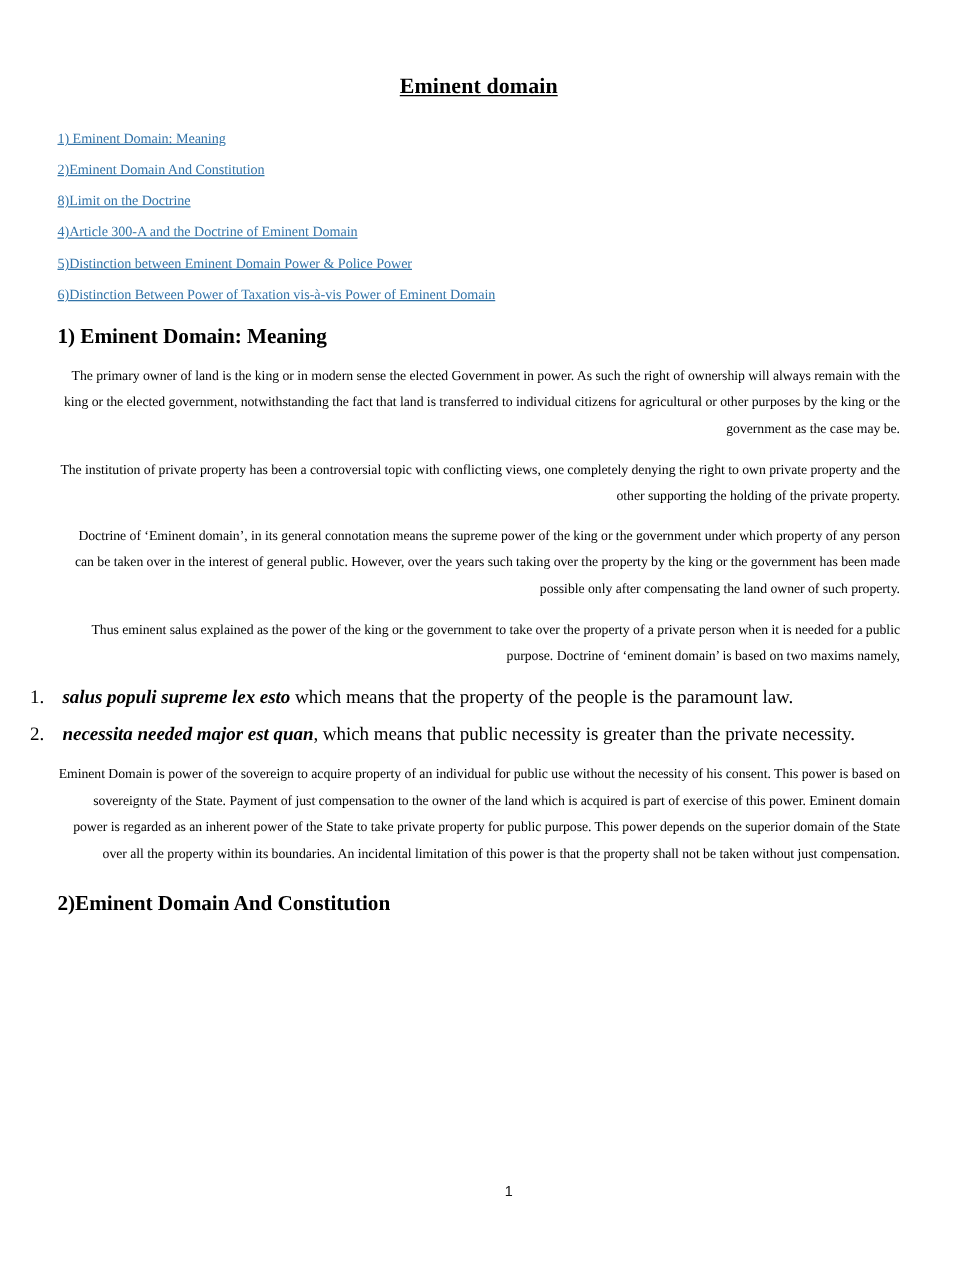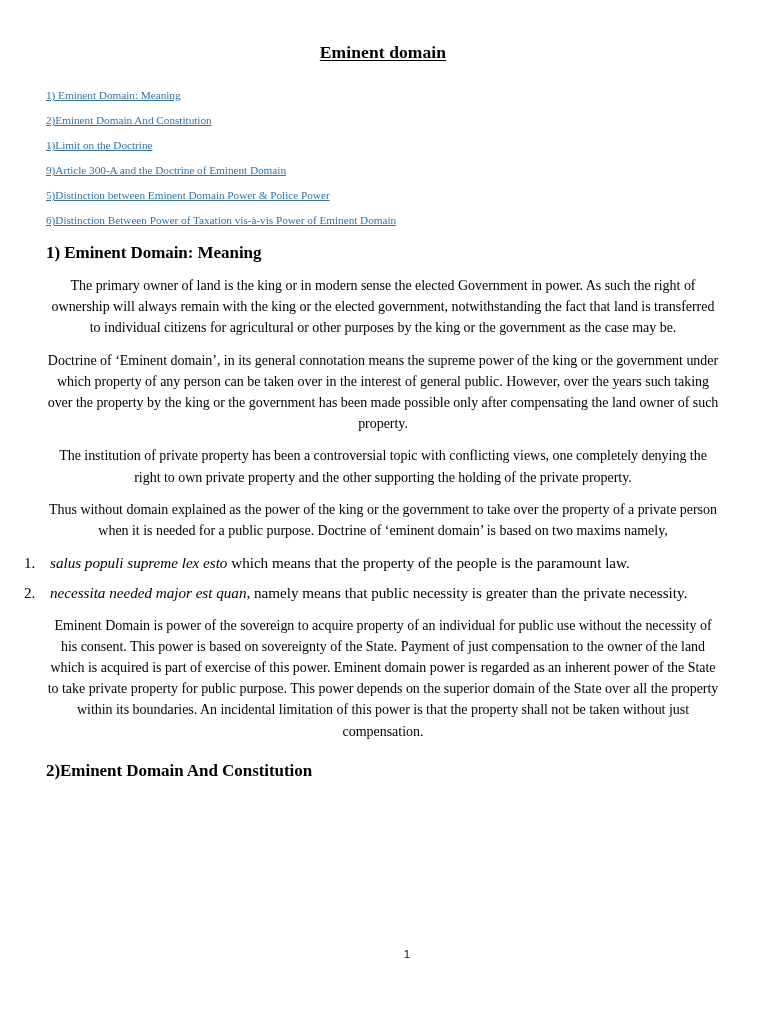--- a/index.html
+++ b/index.html
@@ -12,21 +12,21 @@
     width: 768px;
     height: 1024px;
     background: #ffffff;
     overflow: hidden;
     font-family: "Liberation Serif", "DejaVu Serif", serif;
     color: #000000;
   }
   .content {
     position: absolute;
     left: 46px;
-    top: 0;
+    top: 16px;
     width: 674px;
   }
 
   
   .doc-title {
     text-align: center;
     font-weight: bold;
     font-size: 17.5px;
     line-height: 20px;
     margin: 0;
@@ -66,25 +66,25 @@
     font-weight: bold;
     margin: 0;
     line-height: 22px;
     letter-spacing: -0.05px;
   }
   .h-gap-1 { padding-top: 11px; }
   .h-gap-2 { padding-top: 18px; }
 
   
   p.body {
-    font-size: 14px;
+    font-size: 11px;
     line-height: 21.2px;
     margin: 0;
     padding-top: 11px;
-    text-align: center;
+    text-align: right;
     letter-spacing: -0.03px;
   }
 
   
   ol.maxims {
     margin: 0;
     padding: 0 0 0 0;
     list-style: none;
     padding-top: 11px;
   }
@@ -99,21 +99,21 @@
   }
   ol.maxims li + li { padding-top: 9px; }
   ol.maxims li .num {
     position: absolute;
     left: 0;
     width: 20px;
     text-align: left;
   }
   ol.maxims li + li .num { top: 9px; }
   .maxim-term {
-    font-weight: normal;
+    font-weight: bold;
     font-style: italic;
     margin-top: 44px;
   }
 
   
   .page-number {
     position: absolute;
     left: 0;
     top: 947px;
     width: 768px;
@@ -130,42 +130,42 @@
 <body>
 
 <div class="page">
   <div class="content">
 
     <h1 class="doc-title"><span>Eminent domain</span></h1>
 
     <ul class="toc">
       <li><a href="#" style="color: rgb(50, 115, 168);">1) Eminent Domain: Meaning</a></li>
       <li><a href="#" style="color: rgb(50, 115, 168);">2)Eminent Domain And Constitution</a></li>
-      <li><a href="#" style="color: rgb(50, 115, 168);">1)Limit on the Doctrine</a></li>
-      <li><a href="#" style="color: rgb(50, 115, 168);">9)Article 300-A and the Doctrine of Eminent Domain</a></li>
+      <li><a href="#" style="color: rgb(50, 115, 168);">8)Limit on the Doctrine</a></li>
+      <li><a href="#" style="color: rgb(50, 115, 168);">4)Article 300-A and the Doctrine of Eminent Domain</a></li>
       <li><a href="#" style="color: rgb(50, 115, 168); text-decoration: underline;">5)Distinction between Eminent Domain Power &amp; Police Power</a></li>
       <li><a href="#" style="color: rgb(50, 115, 168); margin-top: 35px;">6)Distinction Between Power of Taxation vis-à-vis Power of Eminent Domain</a></li>
     </ul>
 
     <h2 class="sec-heading h-gap-1">1) Eminent Domain: Meaning</h2>
 
     <p class="body">The primary owner of land is the king or in modern sense the elected Government in power. As such the right of ownership will always remain with the king or the elected government, notwithstanding the fact that land is transferred to individual citizens for agricultural or other purposes by the king or the government as the case may be.</p>
 
+    <p class="body">The institution of private property has been a controversial topic with conflicting views, one completely denying the right to own private property and the other supporting the holding of the private property.</p>
+
     <p class="body">Doctrine of ‘Eminent domain’, in its general connotation means the supreme power of the king or the government under which property of any person can be taken over in the interest of general public. However, over the years such taking over the property by the king or the government has been made possible only after compensating the land owner of such property.</p>
 
-    <p class="body">The institution of private property has been a controversial topic with conflicting views, one completely denying the right to own private property and the other supporting the holding of the private property.</p>
-
-    <p class="body">Thus without domain explained as the power of the king or the government to take over the property of a private person when it is needed for a public purpose. Doctrine of ‘eminent domain’ is based on two maxims namely,</p>
+    <p class="body">Thus eminent salus explained as the power of the king or the government to take over the property of a private person when it is needed for a public purpose. Doctrine of ‘eminent domain’ is based on two maxims namely,</p>
 
     <ol class="maxims">
       <li>
         <span class="num">1.</span><span class="maxim-term">salus populi supreme lex esto</span><span> which means that the property of the people is the paramount law.</span>
       </li>
       <li>
-        <span class="num">2.</span><span class="maxim-term">necessita needed major est quan</span><span>, namely means that public necessity is greater than the private necessity.</span>
+        <span class="num">2.</span><span class="maxim-term">necessita needed major est quan</span><span>, which means that public necessity is greater than the private necessity.</span>
       </li>
     </ol>
 
     <p class="body">Eminent Domain is power of the sovereign to acquire property of an individual for public use without the necessity of his consent. This power is based on sovereignty of the State. Payment of just compensation to the owner of the land which is acquired is part of exercise of this power. Eminent domain power is regarded as an inherent power of the State to take private property for public purpose. This power depends on the superior domain of the State over all the property within its boundaries. An incidental limitation of this power is that the property shall not be taken without just compensation.</p>
 
     <h2 class="sec-heading h-gap-2">2)Eminent Domain And Constitution</h2>
 
   </div>
 
   <div class="page-number">1</div>

